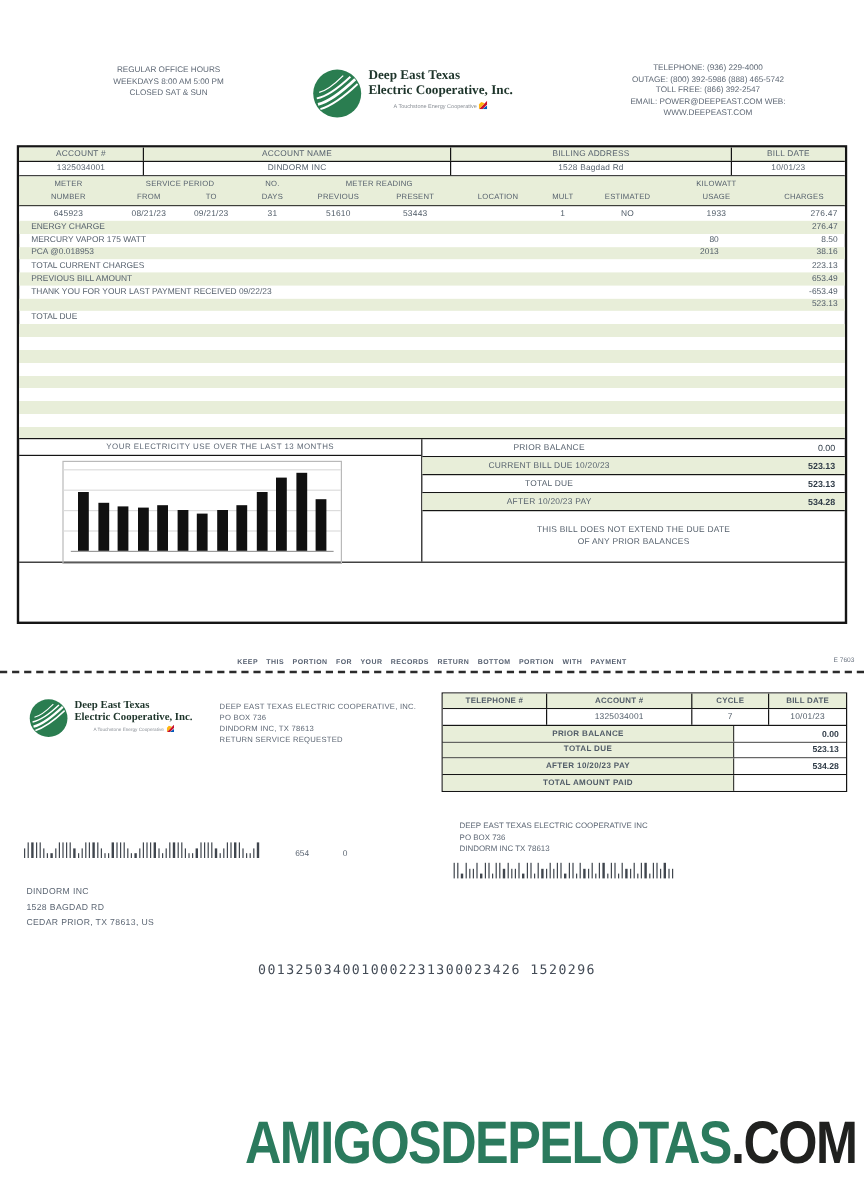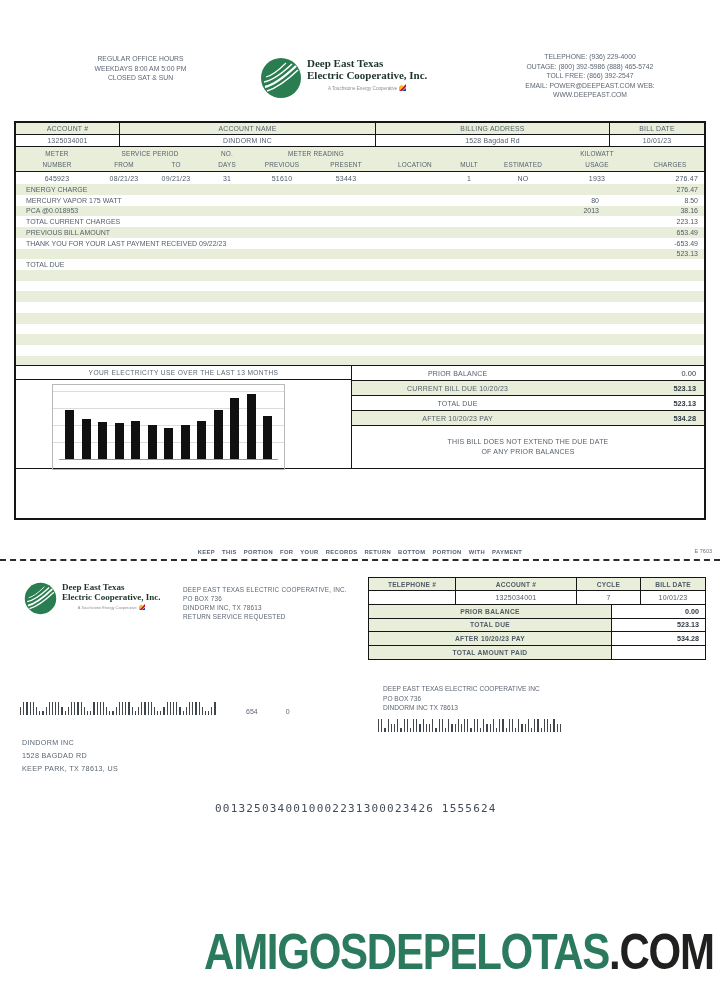--- a/index.html
+++ b/index.html
@@ -442,21 +442,21 @@
     <span style="height: 8.5px;"></span>
     <span style="height: 13px;"></span>
   </div>
 <div class="abs codes">
   <span>654</span><span class="gap"></span><span>0</span>
 </div>
 
 <div class="abs recipient">
   <div>DINDORM INC</div>
   <div>1528 BAGDAD RD</div>
-  <div>KEEP PARK, TX 78613, US</div>
+  <div>CEDAR PRIOR, TX 78613, US</div>
 </div>
 
 <div id="barcode2" class="barcode" style="left:378px;top:718px;">
     <span style="height: 13px;"></span>
     <span style="height: 13px;"></span>
     <span style="height: 4px;"></span>
     <span style="height: 13px;"></span>
     <span style="height: 8.5px;"></span>
     <span style="height: 8.5px;"></span>
     <span style="height: 13px;"></span>
@@ -506,17 +506,17 @@
     <span style="height: 13px;"></span>
     <span style="height: 4px;"></span>
     <span style="height: 13px;"></span>
     <span style="height: 13px;"></span>
     <span style="height: 8.5px;"></span>
     <span style="height: 13px;"></span>
     <span style="height: 8.5px;"></span>
     <span style="height: 8.5px;"></span>
   </div>
 
-<div class="abs ocr">0013250340010002231300023426 1555624</div>
+<div class="abs ocr">0013250340010002231300023426 1520296</div>
 
 <div class="abs watermark">
   <span class="wm-green">AMIGOSDEPELOTAS</span><span class="wm-dark">.COM</span>
 </div>
 
 </body></html>

